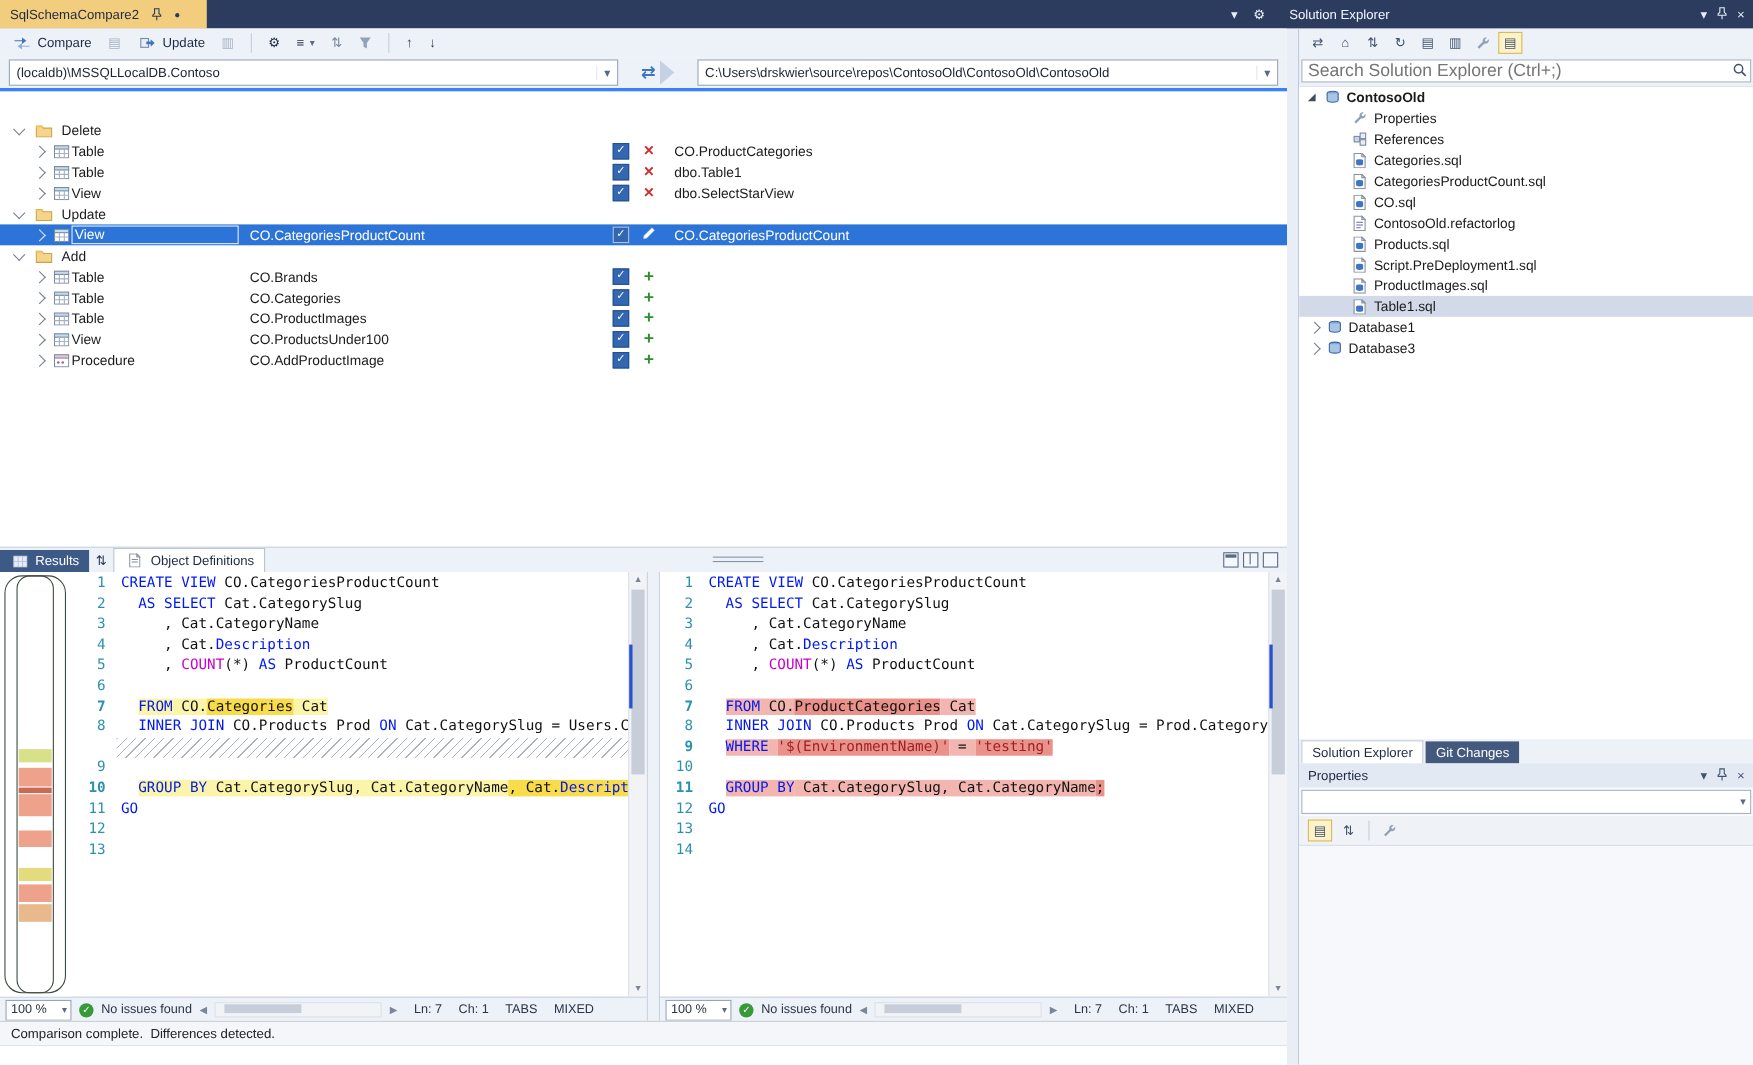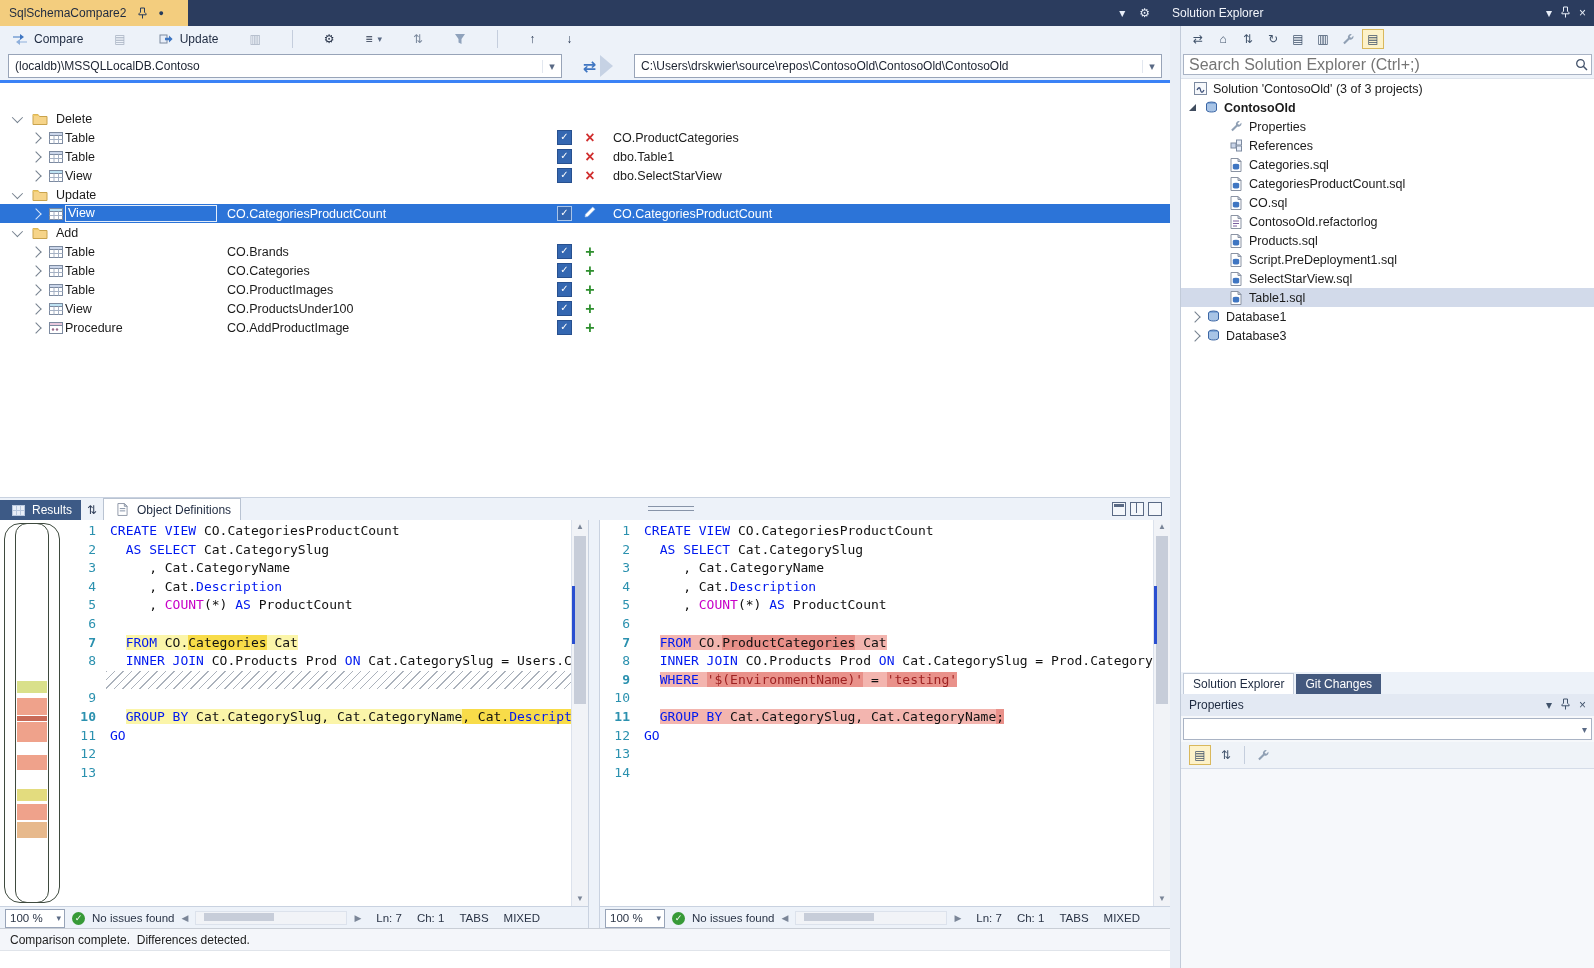--- a/index.html
+++ b/index.html
@@ -12,21 +12,21 @@
   .doc-tab{width:170px;background:#F3CD7E;display:flex;align-items:center;gap:7px;padding:0 9px;font-size:12px;color:#1E2A40;}
   .doc-dot{font-size:9px;color:#253B5C;}
   .tabfill{flex:1;display:flex;justify-content:flex-end;align-items:center;gap:14px;padding-right:14px;}
   .wicon{color:#E8EEF8;font-size:12px;cursor:default;}
   .se-titlebar{width:414px;display:flex;align-items:center;color:#F2F5FB;font-size:12px;padding:0 8px;gap:8px;}
   .se-titlebar .fill{flex:1;}
   .se-titlebar .wicon{color:#E8EEF8;}
 
   
   .main{position:absolute;left:0;top:26px;width:1170px;height:942px;background:#fff;}
-  .toolbar{height:26px;background:#EDF2F9;display:flex;align-items:center;gap:25px;padding:0 8px;font-size:12px;}
+  .toolbar{height:26px;background:#EDF2F9;display:flex;align-items:center;gap:9px;padding:0 8px;font-size:12px;}
   .tbtn{display:inline-flex;align-items:center;gap:5px;color:#1E2A40;height:22px;padding:0 3px;}
   .tbtn.dis{color:#A8B2C2;}
   .tsep{width:1px;height:18px;background:#C5CEDD;margin:0 3px;}
   .arrowglyph{font-weight:bold;color:#2B3A55;}
   .mini{font-size:9px;color:#5A6A85;}
   .glyph-blue{color:#3F76C2;font-weight:bold;}
   .glyph-grey{color:#7A889C;}
 
   .combos{height:28px;background:#EDF2F9;display:flex;align-items:center;padding:0 8px;}
   .combo{height:22px;border:1px solid #98A4B8;background:#fff;display:flex;align-items:center;font-size:12px;padding-left:6px;color:#1B2230;}
@@ -683,29 +683,20 @@
     <div class="se-search">
       <input placeholder="Search Solution Explorer (Ctrl+;)" style="">
       <span class="mag">
         <svg width="13" height="13" viewBox="0 0 13 13">
             <circle cx="5.5" cy="5.5" r="3.8" fill="none" stroke="#44536B" stroke-width="1.3"></circle>
             <line x1="8.3" y1="8.3" x2="12" y2="12" stroke="#44536B" stroke-width="1.5"></line>
           </svg>
       </span>
     </div>
     <div class="se-tree">
-        <div class="titem" style="padding-left: 10px;">
-          <span class="ic">
-            <svg width="13" height="13" viewBox="0 0 13 13">
-              <rect x="0.5" y="0.5" width="12" height="12" fill="#F6F8FB" stroke="#7C8AA0"></rect>
-              <path d="M3 8c1.5-3 3-3 3.5 0s2 3 3.5 0" stroke="#3B4E78" fill="none" stroke-width="1.3"></path>
-            </svg>
-          </span>
-          <span class="tlabel">Solution 'ContosoOld' (3 of 3 projects)</span>
-        </div>
         <div class="titem tbold" style="padding-left: 8px;">
           <span class="texp"></span>
           <span class="ic">
             <svg width="13" height="13" viewBox="0 0 13 13">
               <ellipse cx="6.5" cy="3" rx="5" ry="2" fill="#7FA7D8" stroke="#3C66A4"></ellipse>
               <path d="M1.5 3v6c0 1.1 2.2 2 5 2s5-.9 5-2V3" fill="#A8C4E6" stroke="#3C66A4"></path>
             </svg>
           </span>
           <span class="tlabel">ContosoOld</span>
         </div>
@@ -796,21 +787,21 @@
         </div>
         <div class="titem" style="padding-left: 46px;">
           <span class="ic">
             <svg width="12" height="14" viewBox="0 0 12 14">
               <path d="M1 .5h7l3 3V13.5H1z" fill="#fff" stroke="#8A93A3"></path>
               <path d="M8 .5l3 3H8z" fill="#D8DEE8" stroke="#8A93A3"></path>
               <ellipse cx="6" cy="7" rx="3.2" ry="1.3" fill="#3F76C2"></ellipse>
               <path d="M2.8 7v3.2c0 .7 1.4 1.3 3.2 1.3s3.2-.6 3.2-1.3V7z" fill="#3F76C2"></path>
             </svg>
           </span>
-          <span class="tlabel">SelectStarView.sql</span>
+          <span class="tlabel">ProductImages.sql</span>
         </div>
         <div class="titem tsel" style="padding-left: 46px;">
           <span class="ic">
             <svg width="12" height="14" viewBox="0 0 12 14">
               <path d="M1 .5h7l3 3V13.5H1z" fill="#fff" stroke="#8A93A3"></path>
               <path d="M8 .5l3 3H8z" fill="#D8DEE8" stroke="#8A93A3"></path>
               <ellipse cx="6" cy="7" rx="3.2" ry="1.3" fill="#3F76C2"></ellipse>
               <path d="M2.8 7v3.2c0 .7 1.4 1.3 3.2 1.3s3.2-.6 3.2-1.3V7z" fill="#3F76C2"></path>
             </svg>
           </span>

